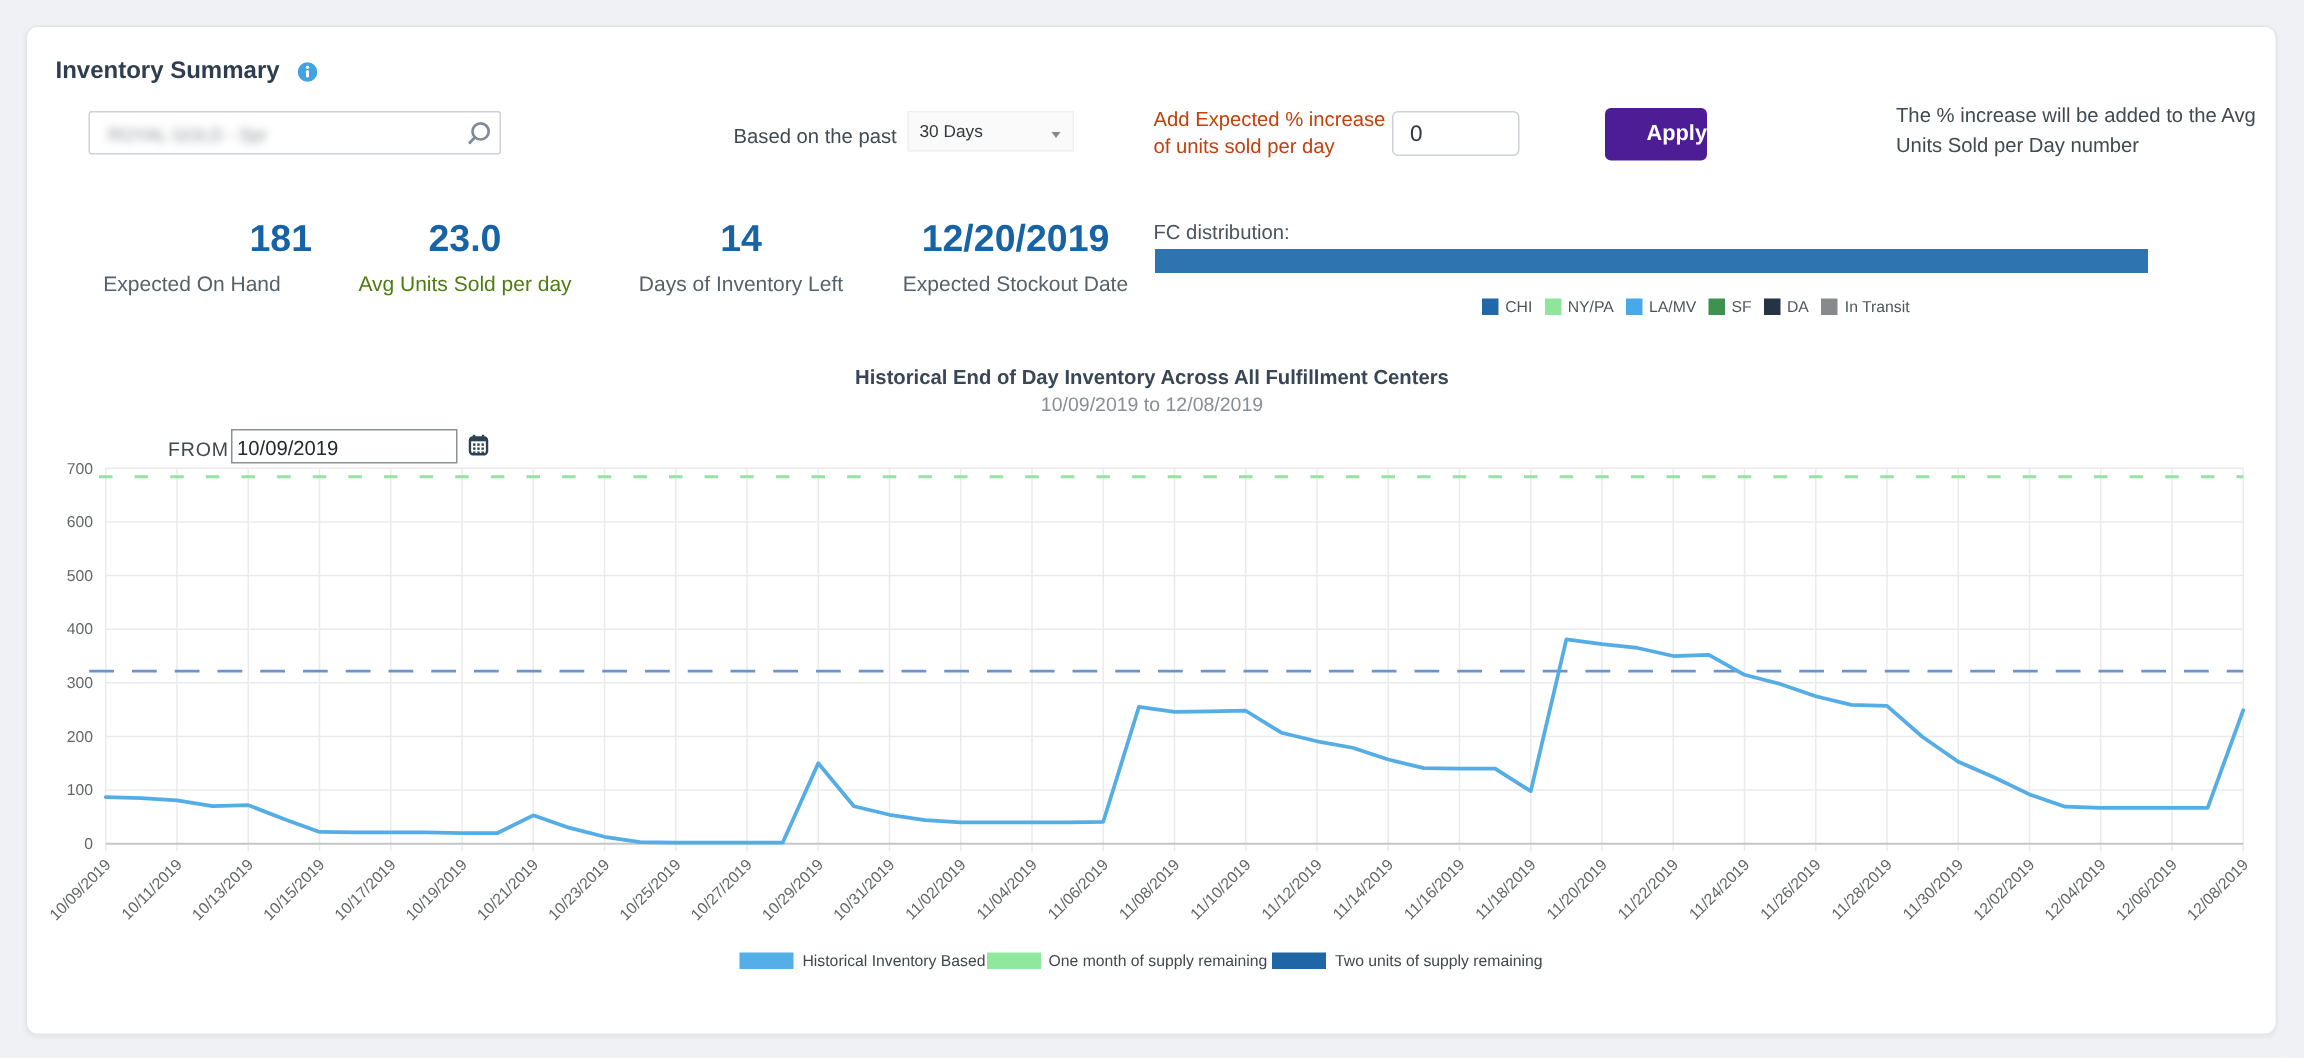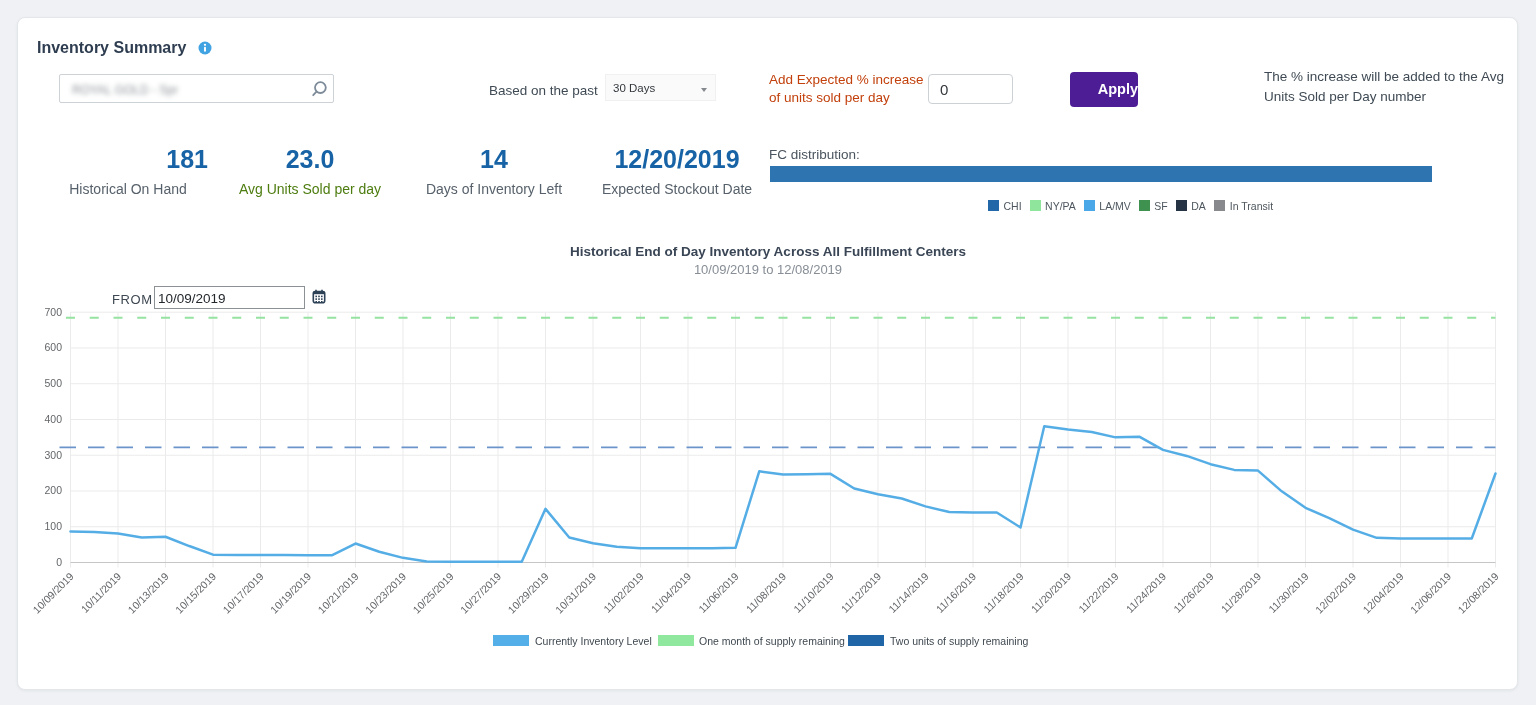--- a/index.html
+++ b/index.html
@@ -31,21 +31,21 @@
 <div class="abs" style="left:613px; top:82px; font-size:11.5px; color:#33383d;">30 Days</div>
 <div class="abs" style="left:701px; top:87.5px; width:0; height:0; border-left:3.5px solid transparent; border-right:3.5px solid transparent; border-top:4.5px solid #85898e;"></div>
 
 <div class="abs" style="left:769px; top:71px; font-size:13.5px; line-height:17.5px; color:#c2410c;">Add Expected % increase<br>of units sold per day</div>
 <div class="abs" style="left:928px; top:74px; width:85px; height:30px; background:#fff; border:1px solid #ccd1d5; border-radius:4px;"></div>
 <div class="abs" style="left:940px; top:81px; font-size:15px; color:#33383d;">0</div>
 <div class="abs" style="left:1070px; top:72px; width:68px; height:35px; background:#4c1d95; border-radius:4px; color:#fff; font-size:14.5px; font-weight:bold; text-align:right; line-height:35px;">Apply</div>
 <div class="abs" style="left:1228px; top:66.5px; font-size:13.5px; line-height:20px; color:#3f4a54;margin-left:36px;">The % increase will be added to the Avg<br>Units Sold per Day number</div>
 
 <div class="abs" style="left:48px; top:145px; width:160px; text-align:right; font-size:25px; font-weight:bold; color:#1763a5;">181</div>
-<div class="abs" style="left:48px; top:181px; width:160px; text-align:center; font-size:14px; color:#57616b;">Historical On Hand</div>
+<div class="abs" style="left:48px; top:181px; width:160px; text-align:center; font-size:14px; color:#57616b;">Expected On Hand</div>
 <div class="abs" style="left:230px; top:145px; width:160px; text-align:center; font-size:25px; font-weight:bold; color:#1763a5;">23.0</div>
 <div class="abs" style="left:230px; top:181px; width:160px; text-align:center; font-size:14px; color:#4d7c0f;">Avg Units Sold per day</div>
 <div class="abs" style="left:414px; top:145px; width:160px; text-align:center; font-size:25px; font-weight:bold; color:#1763a5;">14</div>
 <div class="abs" style="left:414px; top:181px; width:160px; text-align:center; font-size:14px; color:#57616b;">Days of Inventory Left</div>
 <div class="abs" style="left:592px; top:145px; width:170px; text-align:center; font-size:25px; font-weight:bold; color:#1763a5;">12/20/2019</div>
 <div class="abs" style="left:592px; top:181px; width:170px; text-align:center; font-size:14px; color:#57616b;">Expected Stockout Date</div>
 
 <div class="abs" style="left:769px; top:147px; font-size:13.5px; color:#4a545e;">FC distribution:</div>
 <div class="abs" style="left:770px; top:166px; width:662px; height:16px; background:#2d74b0;"></div>
 <div class="abs" style="left:988px; top:196px; height:11px;">
@@ -155,17 +155,17 @@
 <text transform="rotate(-45 1262.0 577)" x="1262.0" y="577" text-anchor="end" font-size="10.5" fill="#636669">11/28/2019</text>
 <text transform="rotate(-45 1309.5 577)" x="1309.5" y="577" text-anchor="end" font-size="10.5" fill="#636669">11/30/2019</text>
 <text transform="rotate(-45 1357.0 577)" x="1357.0" y="577" text-anchor="end" font-size="10.5" fill="#636669">12/02/2019</text>
 <text transform="rotate(-45 1404.5 577)" x="1404.5" y="577" text-anchor="end" font-size="10.5" fill="#636669">12/04/2019</text>
 <text transform="rotate(-45 1452.0 577)" x="1452.0" y="577" text-anchor="end" font-size="10.5" fill="#636669">12/06/2019</text>
 <text transform="rotate(-45 1499.5 577)" x="1499.5" y="577" text-anchor="end" font-size="10.5" fill="#636669">12/08/2019</text>
 
 </svg>
 
 <div class="abs" style="left:493px; top:635px; width:36px; height:11px; background:#54aee8;"></div>
-<div class="abs" style="left:535px; top:634.5px; font-size:10.5px; color:#3f4850;">Currently Inventory Level</div>
+<div class="abs" style="left:535px; top:634.5px; font-size:10.5px; color:#3f4850;">Historical Inventory Based</div>
 <div class="abs" style="left:658px; top:635px; width:36px; height:11px; background:#90e89e;"></div>
 <div class="abs" style="left:699px; top:634.5px; font-size:10.5px; color:#3f4850;">One month of supply remaining</div>
 <div class="abs" style="left:848px; top:635px; width:36px; height:11px; background:#2065a5;"></div>
 <div class="abs" style="left:890px; top:634.5px; font-size:10.5px; color:#3f4850;">Two units of supply remaining</div>
 
 </body></html>

